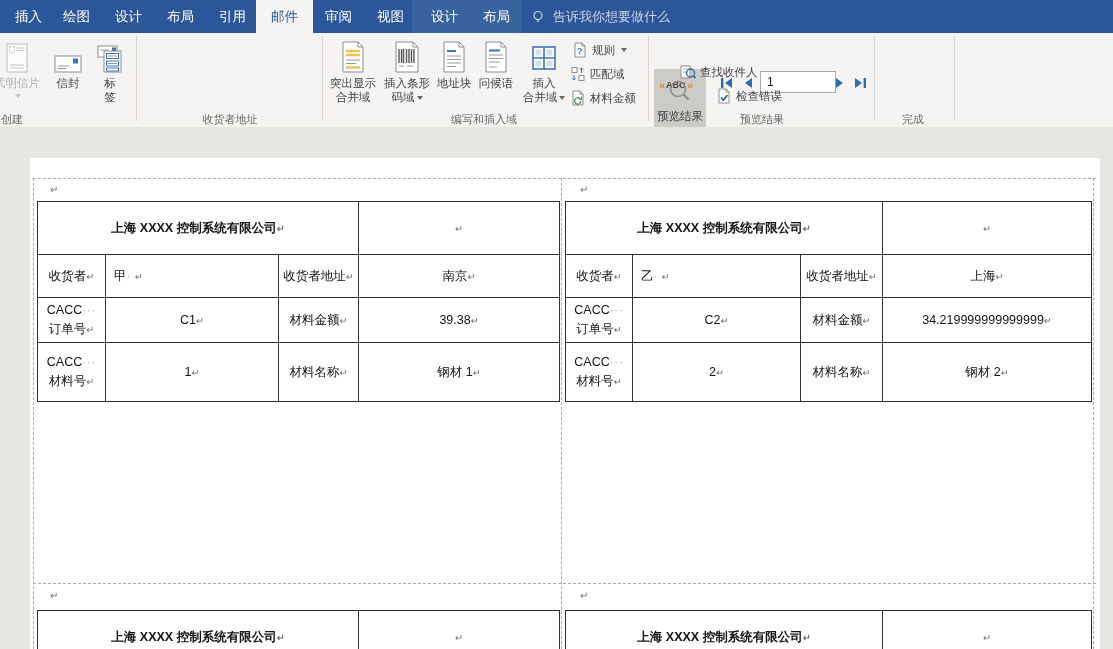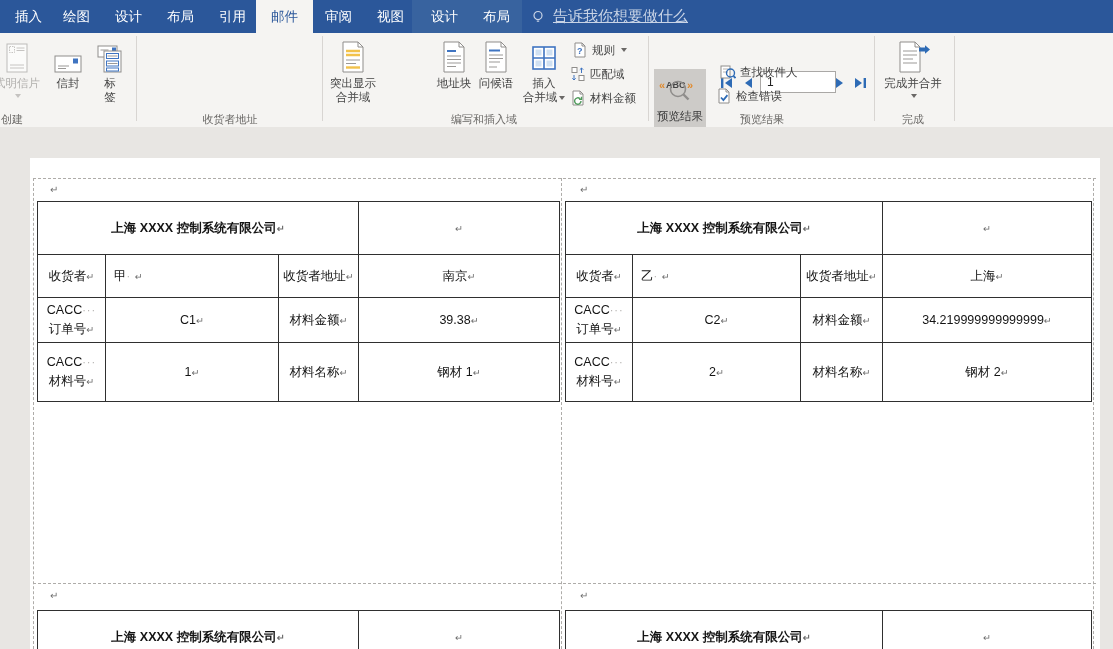--- a/index.html
+++ b/index.html
@@ -7,21 +7,21 @@
   #app{position:relative;width:1113px;height:649px;overflow:hidden;background:#6d28d9;}
   .abs{position:absolute;}
 
   
   #tabbar{left:0;top:0;width:1113px;height:33px;background:#2b579a;}
   #ctxbg{left:412px;top:0;width:110px;height:33px;background:#38639f;}
   .tab{position:absolute;top:0;height:33px;display:flex;align-items:center;padding:0 15px;
        color:#fff;font-size:13.5px;cursor:pointer;}
   .tab.active{background:#f5f4f2;color:#2b579a;}
   #tellme{position:absolute;left:530px;top:0;height:33px;display:flex;align-items:center;gap:7px;
-          color:#c9d4e6;font-size:15px;text-decoration:underline;}
+          color:#c9d4e6;font-size:13px;}
 
   
   #ribbon{left:0;top:33px;width:1113px;height:94px;background:#f5f4f2;border-bottom:1px solid #dedcda;}
   .grouplabel{position:absolute;top:79px;transform:translateX(-50%);font-size:11px;color:#6a6866;white-space:nowrap;}
   .rdiv{position:absolute;top:3px;height:85px;width:1px;background:#d8d5d2;}
   .btn-big{position:absolute;top:3px;display:flex;flex-direction:column;align-items:center;
            font-size:11.5px;color:#444;cursor:pointer;text-align:center;line-height:14px;}
   .btn-big .ic{height:37px;display:flex;align-items:flex-end;justify-content:center;margin-bottom:3px;}
   .btn-small{position:absolute;display:flex;align-items:center;gap:4px;font-size:11.5px;color:#444;cursor:pointer;white-space:nowrap;}
   .arw{display:inline-block;width:0;height:0;border-left:3.5px solid transparent;border-right:3.5px solid transparent;
@@ -149,20 +149,32 @@
           <path d="M18 1 v5 h5" fill="none" stroke="#8f8d8b"></path>
           <path d="M6 10 h14 M6 14 h14" stroke="#f2c24b" stroke-width="2.4"></path>
           <path d="M6 19 h14 M6 22.5 h10" stroke="#9b9997"></path>
           <path d="M6 26.5 h14" stroke="#f2c24b" stroke-width="2.4"></path>
         </svg>
       </span>
       <span><span>突出显示</span></span>
       <span><span>合并域</span></span>
     </div>
 
+    <div class="btn-big" style="left:380px;width:54px">
+      <span class="ic">
+        <svg width="28" height="32" viewBox="0 0 28 32">
+          <path d="M3 1 h17 l5 5 v25 h-22 z" fill="#fff" stroke="#8f8d8b"></path>
+          <path d="M20 1 v5 h5" fill="none" stroke="#8f8d8b"></path>
+          <path d="M6 8 v14 M8.5 8 v14 M10.5 8 v14 M13.5 8 v14 M16 8 v14 M18.5 8 v14 M21 8 v14" stroke="#555" stroke-width="1.4"></path>
+          <path d="M6 25 h5 M14 25 h6" stroke="#9b9997"></path>
+        </svg>
+      </span>
+      <span><span>插入条形</span></span>
+      <span><span>码域</span><span class="arw"></span></span>
+    </div>
 
     <div class="btn-big" style="left:434px;width:40px">
       <span class="ic">
         <svg width="26" height="32" viewBox="0 0 26 32">
           <path d="M3 1 h15 l5 5 v25 h-20 z" fill="#fff" stroke="#8f8d8b"></path>
           <path d="M18 1 v5 h5" fill="none" stroke="#8f8d8b"></path>
           <path d="M6 10 h9" stroke="#3f74c1" stroke-width="2"></path>
           <path d="M6 15 h14 M6 18.5 h14 M6 22 h14 M6 25.5 h9" stroke="#9b9997"></path>
         </svg>
       </span>
@@ -259,53 +271,41 @@
           <path d="M1 1 v10 l7-5 z" fill="#2e6bb5"></path>
         </svg>
     </div>
     <div class="navbtn" style="left:852px">
       <svg width="13" height="12" viewBox="0 0 13 12">
           <path d="M1 1 v10 l7-5 z" fill="#2e6bb5"></path>
           <rect x="9.6" y="1" width="2.4" height="10" fill="#2e6bb5"></rect>
         </svg>
     </div>
 
-    <div class="btn-small" style="left:720px;top:31px">
+    <div class="btn-small" style="left:680px;top:31px">
       <svg class="mini-ic" viewBox="0 0 16 16">
         <rect x="1" y="2" width="9" height="12" fill="#fff" stroke="#8f8d8b"></rect>
         <path d="M3 5 h5 M3 8 h5" stroke="#b5b3b1"></path>
         <circle cx="10.5" cy="9" r="4" fill="none" stroke="#2e6bb5" stroke-width="1.4"></circle>
         <path d="M13.5 12 l2 2" stroke="#2e6bb5" stroke-width="1.8"></path>
       </svg>
       <span>查找收件人</span>
     </div>
 
     <div class="btn-small" style="left:716px;top:55px">
       <svg class="mini-ic" viewBox="0 0 16 16">
         <path d="M3 1 h7 l3 3 v11 h-10 z" fill="#fff" stroke="#8f8d8b"></path>
         <path d="M10 1 v3 h3" fill="none" stroke="#8f8d8b"></path>
         <path d="M5 9.5 l2.4 2.6 4-5" fill="none" stroke="#2e6bb5" stroke-width="1.7"></path>
       </svg>
       <span>检查错误</span>
     </div>
 
     <div class="rdiv" style="left:874px"></div>
 
-    <div class="btn-big" style="left:882px;width:62px">
-      <span class="ic">
-        <svg width="34" height="32" viewBox="0 0 34 32">
-          <path d="M4 1 h15 l5 5 v25 h-20 z" fill="#fff" stroke="#8f8d8b"></path>
-          <path d="M19 1 v5 h5" fill="none" stroke="#8f8d8b"></path>
-          <path d="M7 10 h14 M7 14 h14 M7 18 h10 M7 22 h14" stroke="#9b9997"></path>
-          <path d="M23 6.5 h6 l0 -2.2 5 4.2 -5 4.2 0 -2.2 h-6 z" fill="#2e6bb5"></path>
-        </svg>
-      </span>
-      <span>完成并合并</span>
-      <span class="arw" style="margin-top:4px"></span>
-    </div>
 
     <div class="rdiv" style="left:954px"></div>
 
     <span class="grouplabel" style="left:12px">创建</span>
     <span class="grouplabel" style="left:230px">收货者地址</span>
     <span class="grouplabel" style="left:484px">编写和插入域</span>
     <span class="grouplabel" style="left:762px">预览结果</span>
     <span class="grouplabel" style="left:913px">完成</span>
   </div>
 

